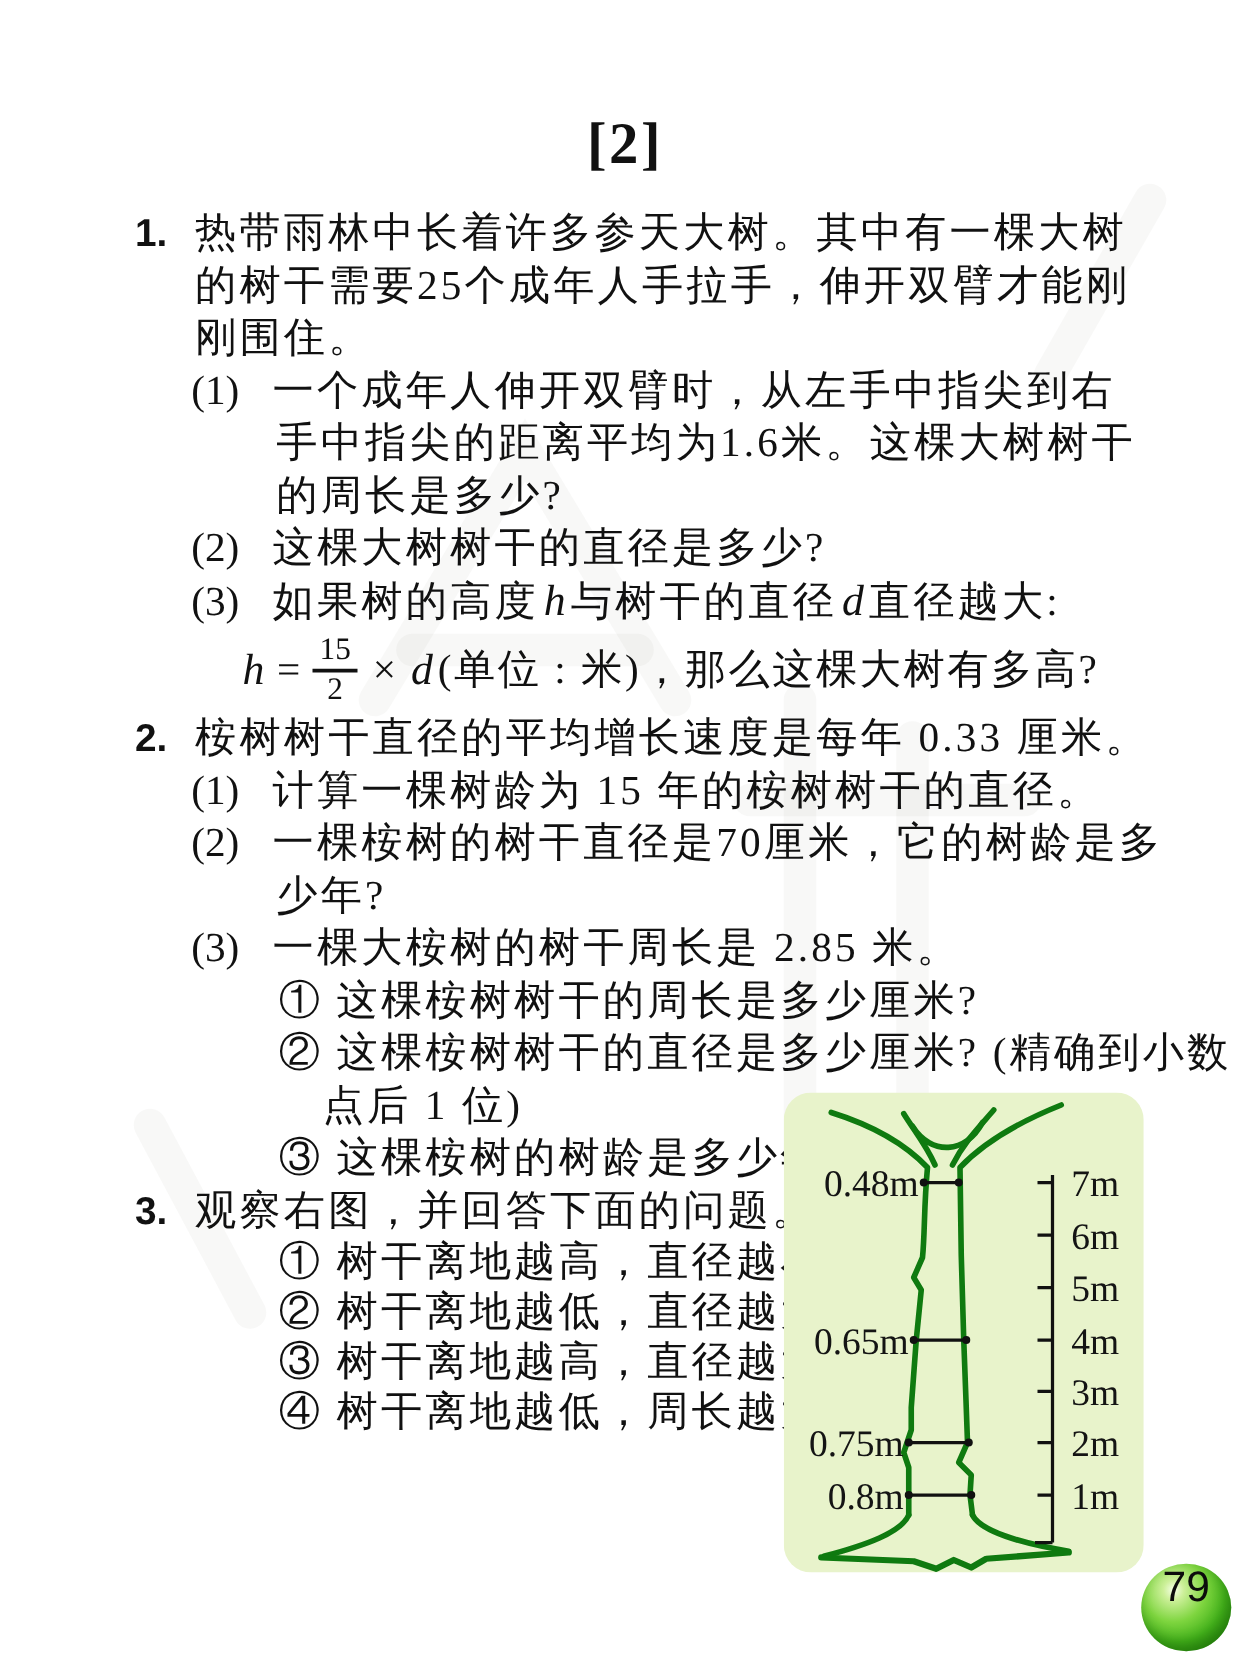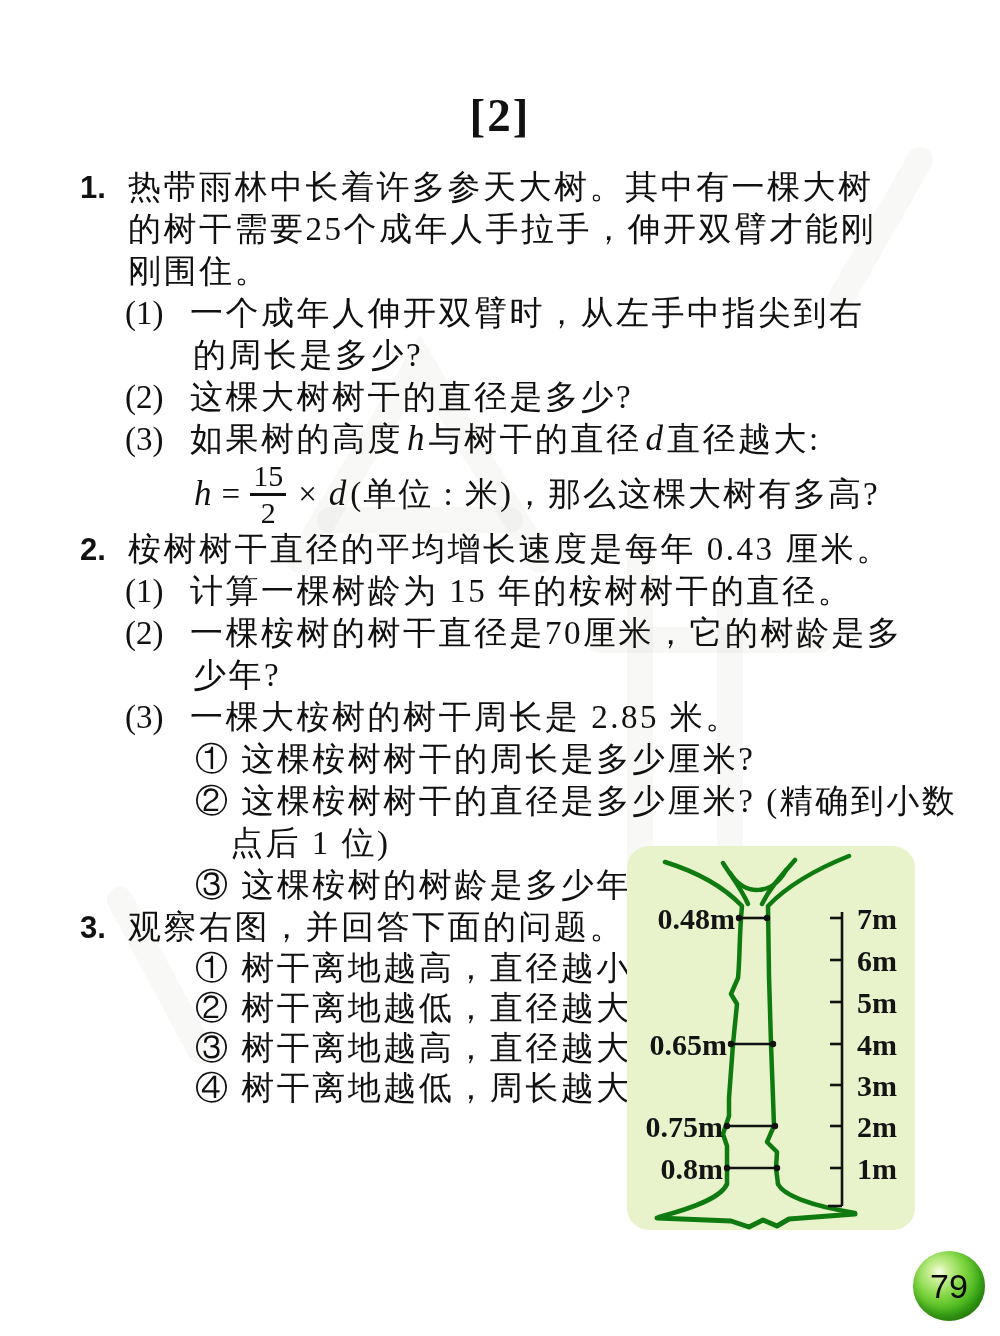--- a/index.html
+++ b/index.html
@@ -15,21 +15,21 @@
   .title{
     position:absolute;left:0;top:88px;width:1000px;
     text-align:center;font-size:47px;font-weight:bold;
     letter-spacing:2px;
   }
   .content{
     position:absolute;left:80px;top:166px;width:870px;
     font-size:33px;line-height:42px;letter-spacing:2.5px;
     white-space:nowrap;
   }
-  .row{height:42px;line-height:42px;}
+  .row{height:42px;line-height:42px;margin-left:28px;}
   .row.short{height:40px;line-height:40px;}
   .pnum{
     display:inline-block;width:48px;
     font-family:"Liberation Sans","DejaVu Sans",sans-serif;
     font-weight:bold;font-size:31px;letter-spacing:0;
   }
   .ind1{padding-left:48px;}
   .mrow{padding-left:45px;}
   .marker{display:inline-block;width:65px;letter-spacing:0;}
   .marker.narrow{width:42px;}
@@ -40,34 +40,34 @@
     height:68px;
     display:flex;align-items:center;
     padding-left:110px;letter-spacing:2px;
   }
   .fvar{font-style:italic;font-size:35px;margin:0 4px;letter-spacing:0;}
   .feq{margin:0 6px;letter-spacing:0;}
   .frac{
     display:inline-flex;flex-direction:column;align-items:center;
     margin:0 4px;line-height:1;letter-spacing:0;
   }
-  .frac .num,.frac .den{font-size:30px;padding:1px 3px;line-height:1.05;}
+  .frac .num,.frac .den{font-size:25px;padding:1px 3px;line-height:1.05;}
   .frac .bar{width:36px;height:3px;background:#111;}
   .ftimes{margin:0 8px;letter-spacing:0;}
   .ftail{font-size:33px;}
   .diagram{
-    position:absolute;left:627px;top:846px;width:288px;height:384px;font-weight:bold;
+    position:absolute;left:627px;top:874px;width:288px;height:384px;
   }
   .diagram svg{display:block;}
   .page-badge{
     position:absolute;left:913px;top:1251px;width:72px;height:70px;
     border-radius:50%;
     background:radial-gradient(circle at 36% 30%, #f6ffe8 0%, #cdf09a 12%, #7ed53f 38%, #45b31c 62%, #2e9410 82%, #257e0b 100%);
     box-shadow:inset -3px -6px 10px rgba(20,90,5,0.45);
-    display:flex;align-items:center;justify-content:center;
+    display:flex;align-items:flex-start;justify-content:center;
   }
   .page-badge span{
     font-family:"Liberation Sans","DejaVu Sans",sans-serif;
     font-size:34px;color:#0c0c0c;
   }
 </style>
 </head>
 <body>
 
 <div class="page">
@@ -86,40 +86,41 @@
 
   <div class="title">[2]</div>
 
   <div class="content">
 
     <div class="row"><span class="pnum">1.</span><span>热带雨林中长着许多参天大树。其中有一棵大树</span></div>
     <div class="row ind1">的树干需要25个成年人手拉手，伸开双臂才能刚</div>
     <div class="row ind1">刚围住。</div>
 
     <div class="row mrow"><span class="marker">(1)</span><span>一个成年人伸开双臂时，从左手中指尖到右</span></div>
+    <div class="row ind2">手中指尖的距离平均为1.6米。这棵大树树干</div>
     <div class="row ind2">的周长是多少?</div>
 
     <div class="row mrow"><span class="marker">(2)</span><span>这棵大树树干的直径是多少?</span></div>
 
     <div class="row mrow"><span class="marker">(3)</span><span>如果树的高度</span><span class="fvar">h</span><span>与树干的直径</span><span class="fvar">d</span><span>直径越大:</span></div>
 
     <div class="formula-row">
       <span class="fvar">h</span>
       <span class="feq">=</span>
       <span class="frac">
         <span class="num">15</span>
         <span class="bar"></span>
         <span class="den">2</span>
       </span>
       <span class="ftimes">×</span>
       <span class="fvar">d</span>
       <span class="ftail">(单位 : 米)，那么这棵大树有多高?</span>
     </div>
 
-    <div class="row"><span class="pnum">2.</span><span>桉树树干直径的平均增长速度是每年 0.43 厘米。</span></div>
+    <div class="row"><span class="pnum">2.</span><span>桉树树干直径的平均增长速度是每年 0.33 厘米。</span></div>
 
     <div class="row mrow"><span class="marker">(1)</span><span>计算一棵树龄为 15 年的桉树树干的直径。</span></div>
 
     <div class="row mrow"><span class="marker">(2)</span><span>一棵桉树的树干直径是70厘米，它的树龄是多</span></div>
     <div class="row ind2">少年?</div>
 
     <div class="row mrow"><span class="marker">(3)</span><span>一棵大桉树的树干周长是 2.85 米。</span></div>
     <div class="row circ">① 这棵桉树树干的周长是多少厘米?</div>
     <div class="row circ">② 这棵桉树树干的直径是多少厘米? (精确到小数</div>
     <div class="row cont2">点后 1 位)</div>

